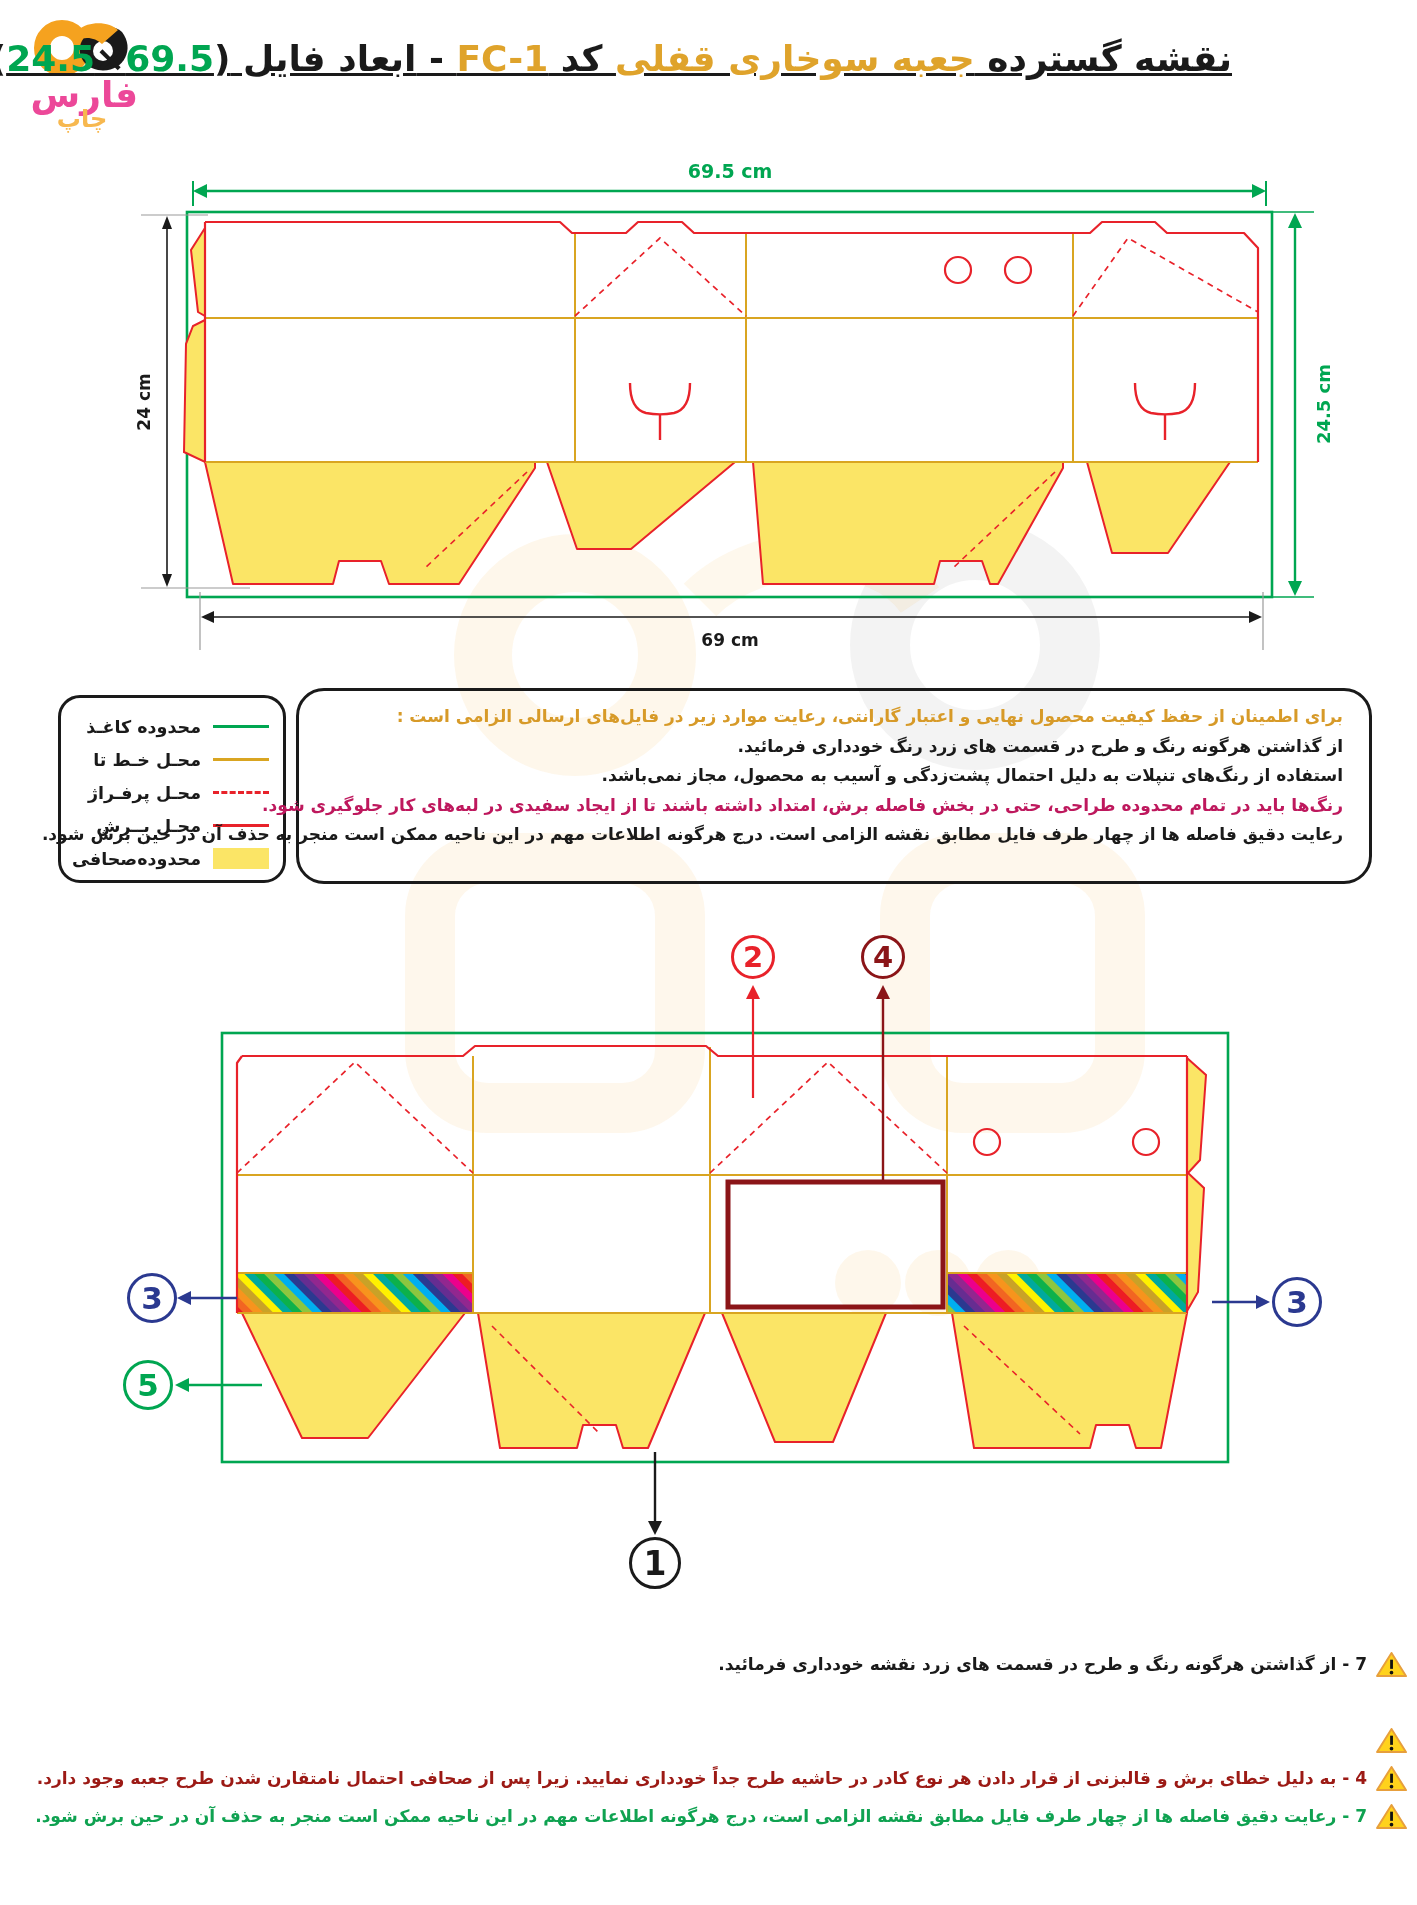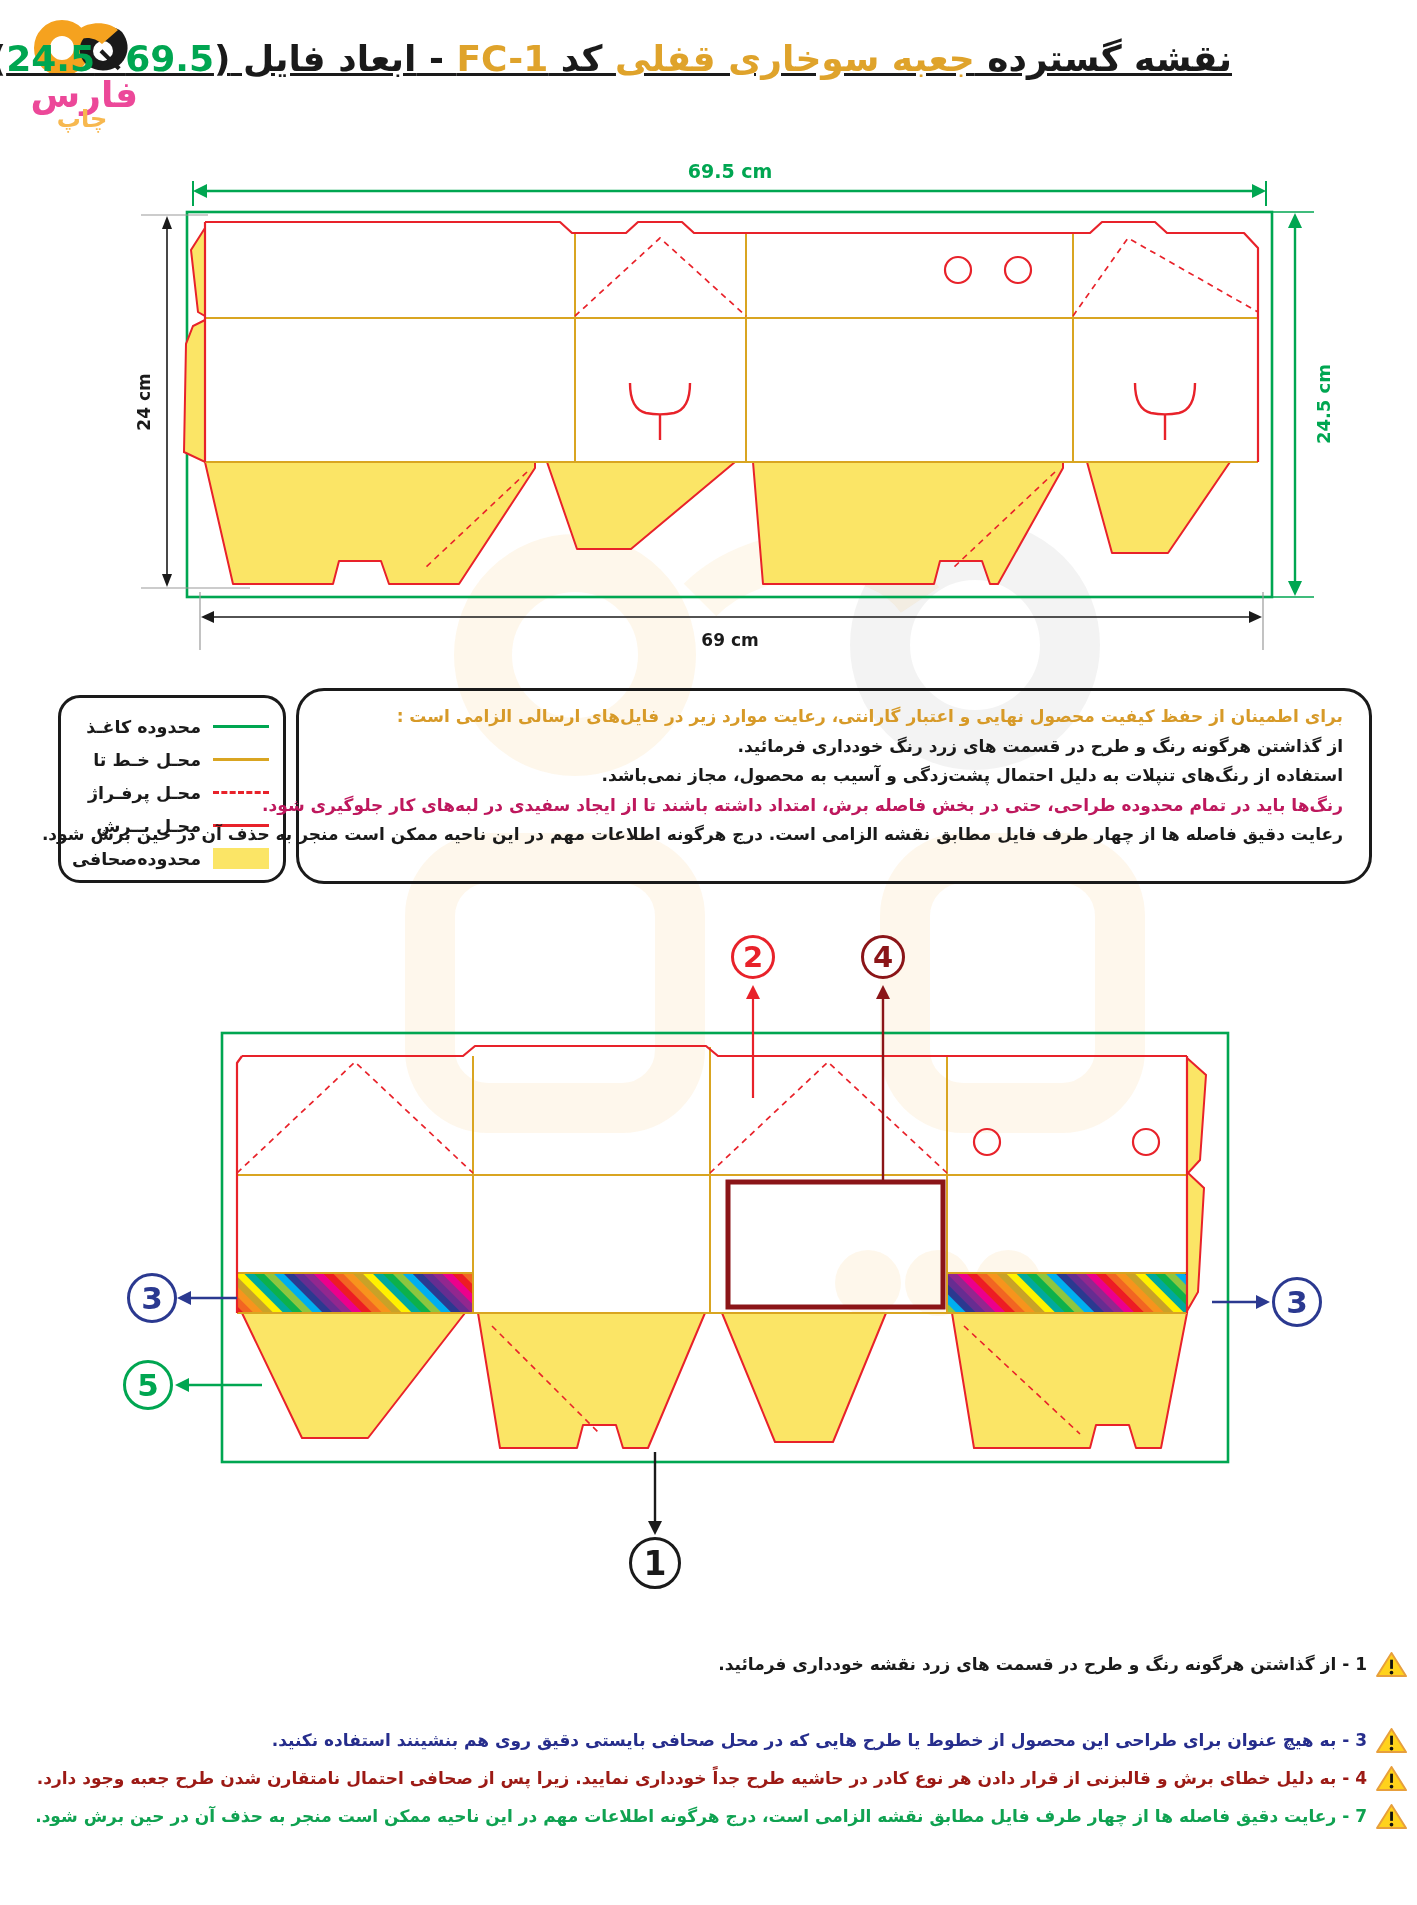--- a/index.html
+++ b/index.html
@@ -273,29 +273,28 @@
   <div class="callout" style="left: 629px; top: 1537px; width: 52px; height: 52px; font-size: 33px; z-index: 2; color: rgb(26, 26, 26);">
     <span>1</span>
     </div>
 
   <div class="warn-row" style="top:1648px;">
     <svg class="warn-icon" width="31" height="27" viewBox="0 0 32 28">
         <path d="M16 2 L31 26 H1 Z" fill="#ffd21c" stroke="#e79f3c" stroke-width="2" stroke-linejoin="round"></path>
         <rect x="14.6" y="9" width="2.9" height="9.5" fill="#111"></rect>
         <circle cx="16" cy="22.5" r="1.9" fill="#111"></circle>
       </svg>
-    <span class="warn-text" style="color: rgb(26, 26, 26);">1 - از گذاشتن هرگونه رنگ و طرح در قسمت های زرد نقشه خودداری فرمائید.</span>
+    <span class="warn-text" style="color: rgb(26, 26, 26);">7 - از گذاشتن هرگونه رنگ و طرح در قسمت های زرد نقشه خودداری فرمائید.</span>
   </div>
   <div class="warn-row" style="top:1724px;">
     <svg class="warn-icon" width="31" height="27" viewBox="0 0 32 28">
         <path d="M16 2 L31 26 H1 Z" fill="#ffd21c" stroke="#e79f3c" stroke-width="2" stroke-linejoin="round"></path>
         <rect x="14.6" y="9" width="2.9" height="9.5" fill="#111"></rect>
         <circle cx="16" cy="22.5" r="1.9" fill="#111"></circle>
       </svg>
-    <span class="warn-text" style="color: rgb(38, 45, 140);">3 - به هیچ عنوان برای طراحی این محصول از خطوط یا طرح هایی که در محل صحافی بایستی دقیق روی هم بنشینند استفاده نکنید.</span>
   </div>
   <div class="warn-row" style="top:1762px;">
     <svg class="warn-icon" width="31" height="27" viewBox="0 0 32 28">
         <path d="M16 2 L31 26 H1 Z" fill="#ffd21c" stroke="#e79f3c" stroke-width="2" stroke-linejoin="round"></path>
         <rect x="14.6" y="9" width="2.9" height="9.5" fill="#111"></rect>
         <circle cx="16" cy="22.5" r="1.9" fill="#111"></circle>
       </svg>
     <span class="warn-text" style="color: rgb(156, 26, 21);">4 - به دلیل خطای برش و قالبزنی از قرار دادن هر نوع کادر در حاشیه طرح جداً خودداری نمایید. زیرا پس از صحافی احتمال نامتقارن شدن طرح جعبه وجود دارد.</span>
   </div>
   <div class="warn-row" style="top:1800px;">

